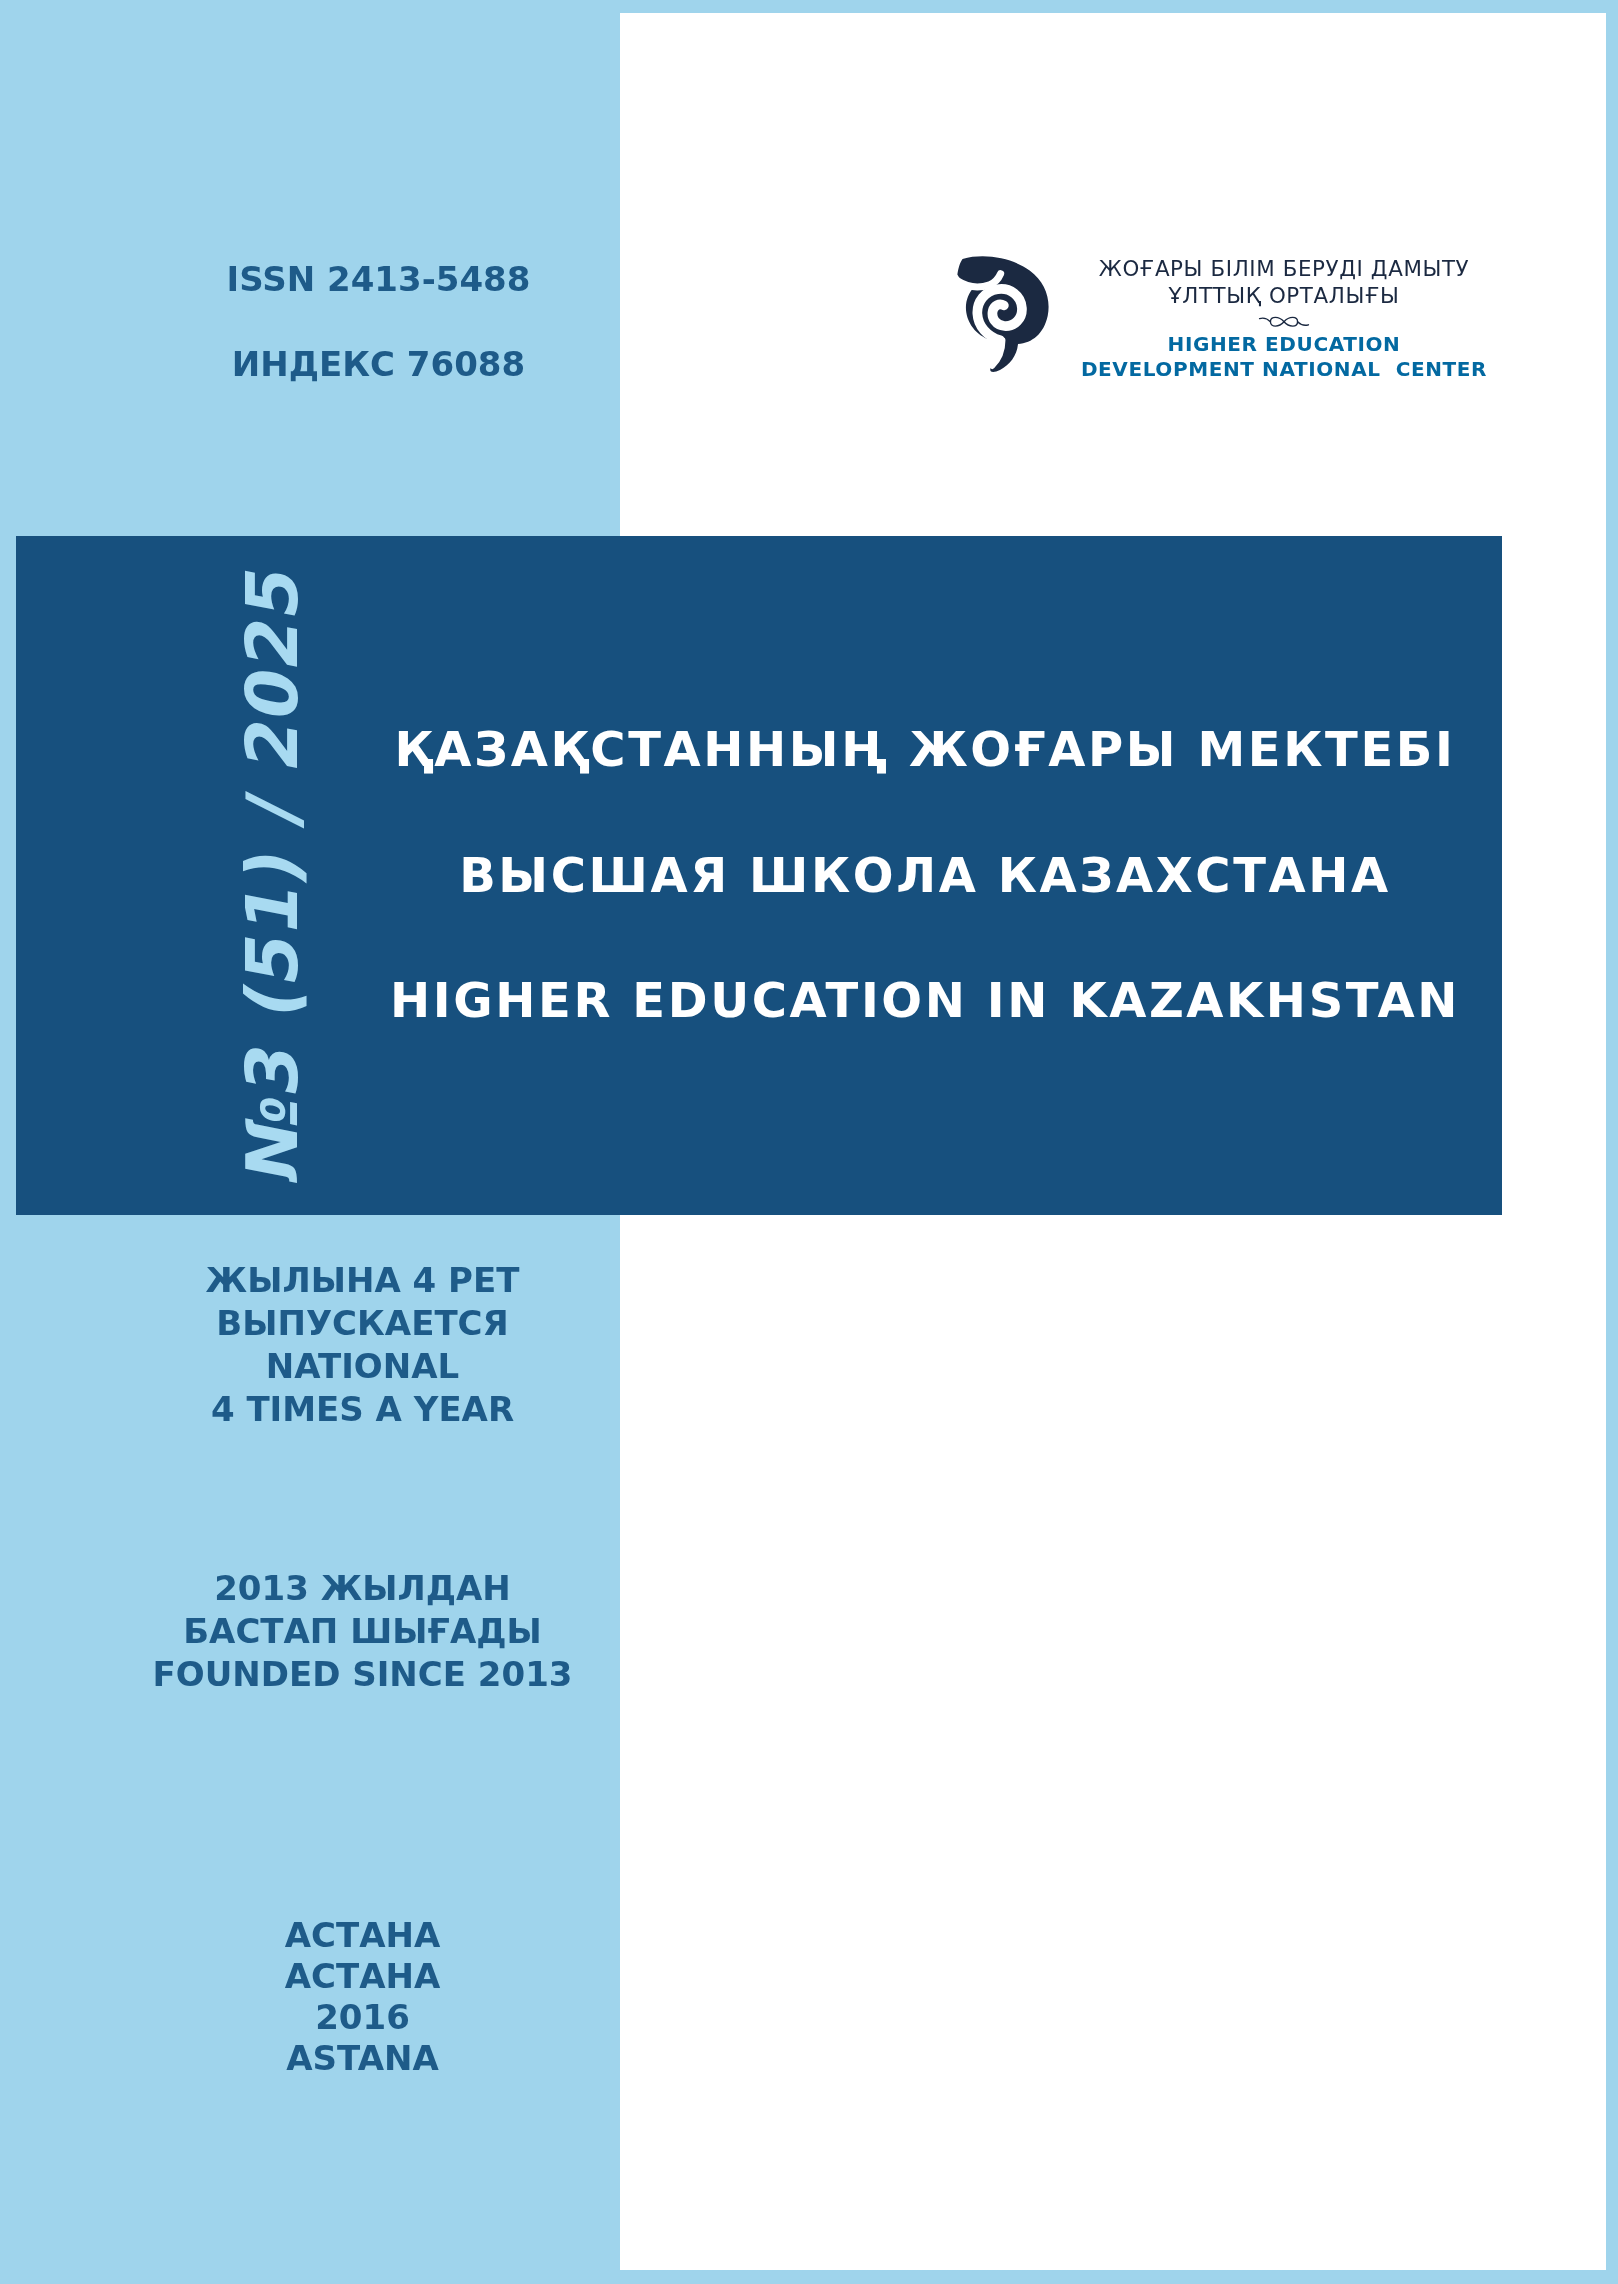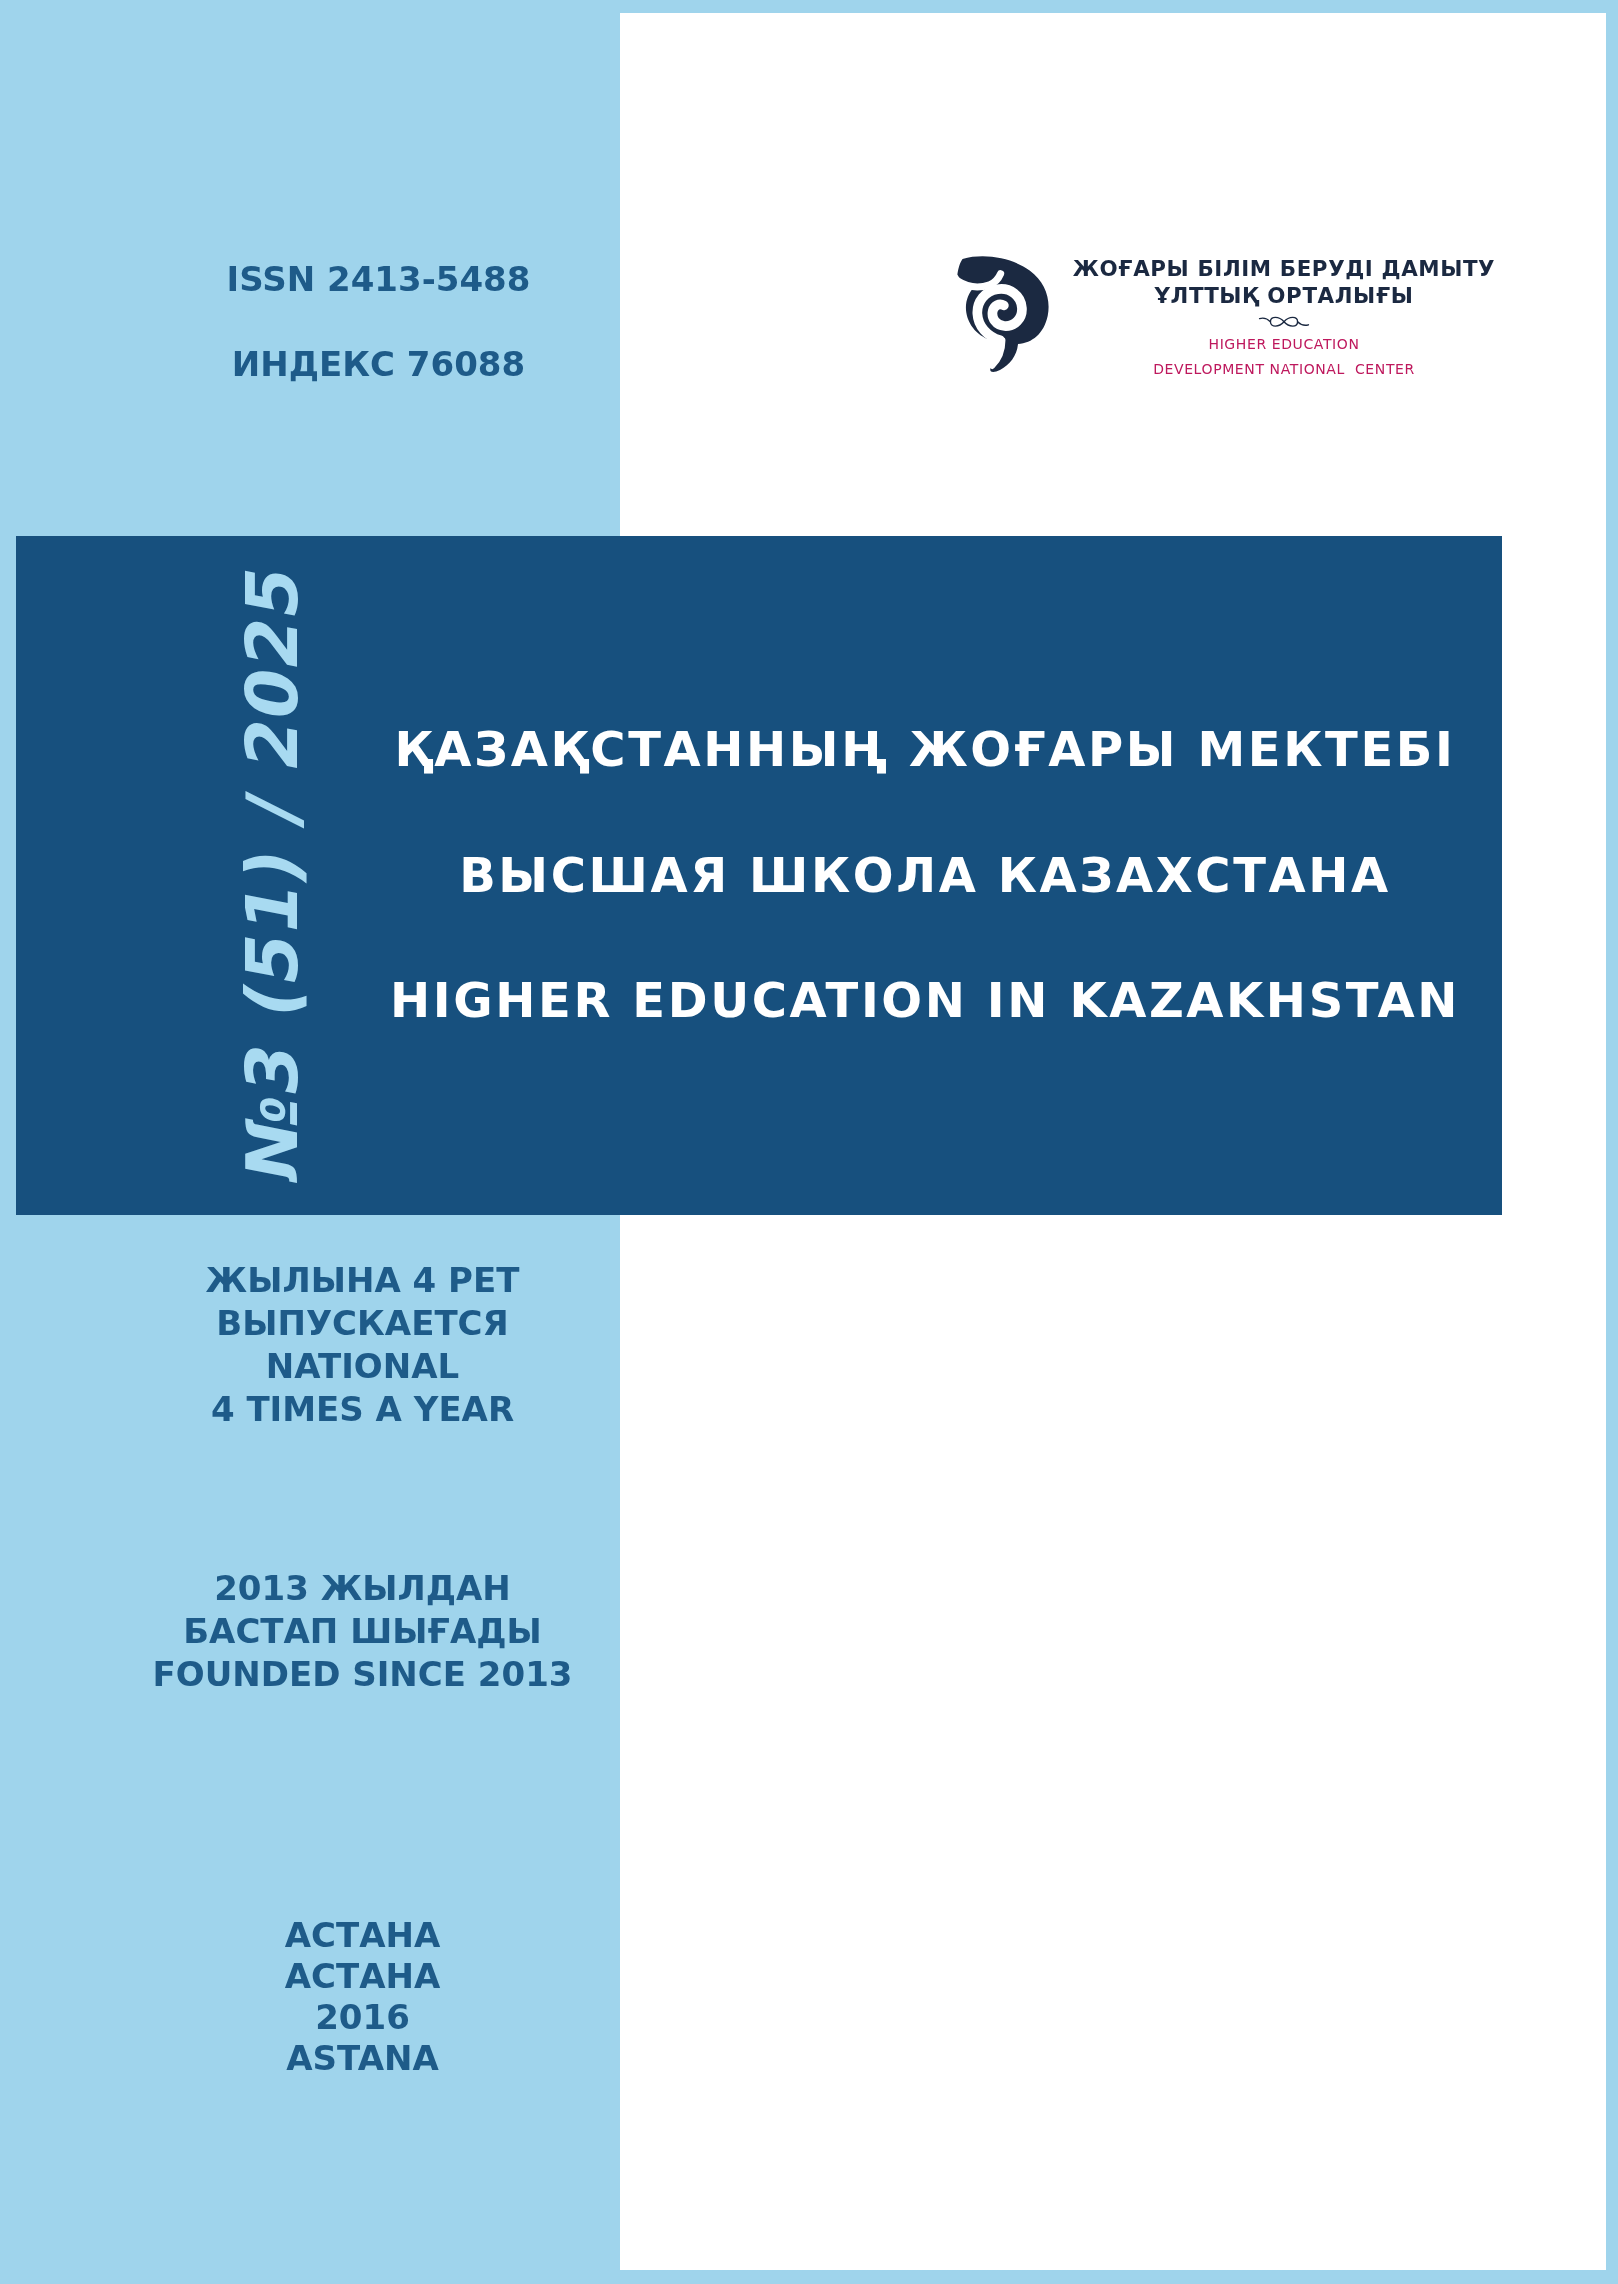--- a/index.html
+++ b/index.html
@@ -36,31 +36,31 @@
     width: 142px; height: 142px;
   }
   .logo-text {
     position: absolute;
     left: 1051px; top: 255px;
     width: 466px;
     text-align: center;
   }
   .logo-kk {
     color: #1b2941;
-    font-weight: bold;
+    font-weight: normal;
     font-size: 21.4px;
     line-height: 27px;
     letter-spacing: 0.6px;
     white-space: pre;
   }
   .logo-divider { display: block; margin: 2.6px auto 1.3px auto; width: 116px; height: 19.4px; }
   .logo-en {
-    color: #be185d;
-    font-weight: normal;
-    font-size: 14px;
+    color: #0369a1;
+    font-weight: bold;
+    font-size: 20px;
     line-height: 24.6px;
     letter-spacing: 0.6px;
     white-space: pre;
   }
 
   
   .band {
     position: absolute;
     left: 15.5px; top: 536px;
     width: 1486px; height: 679px;

